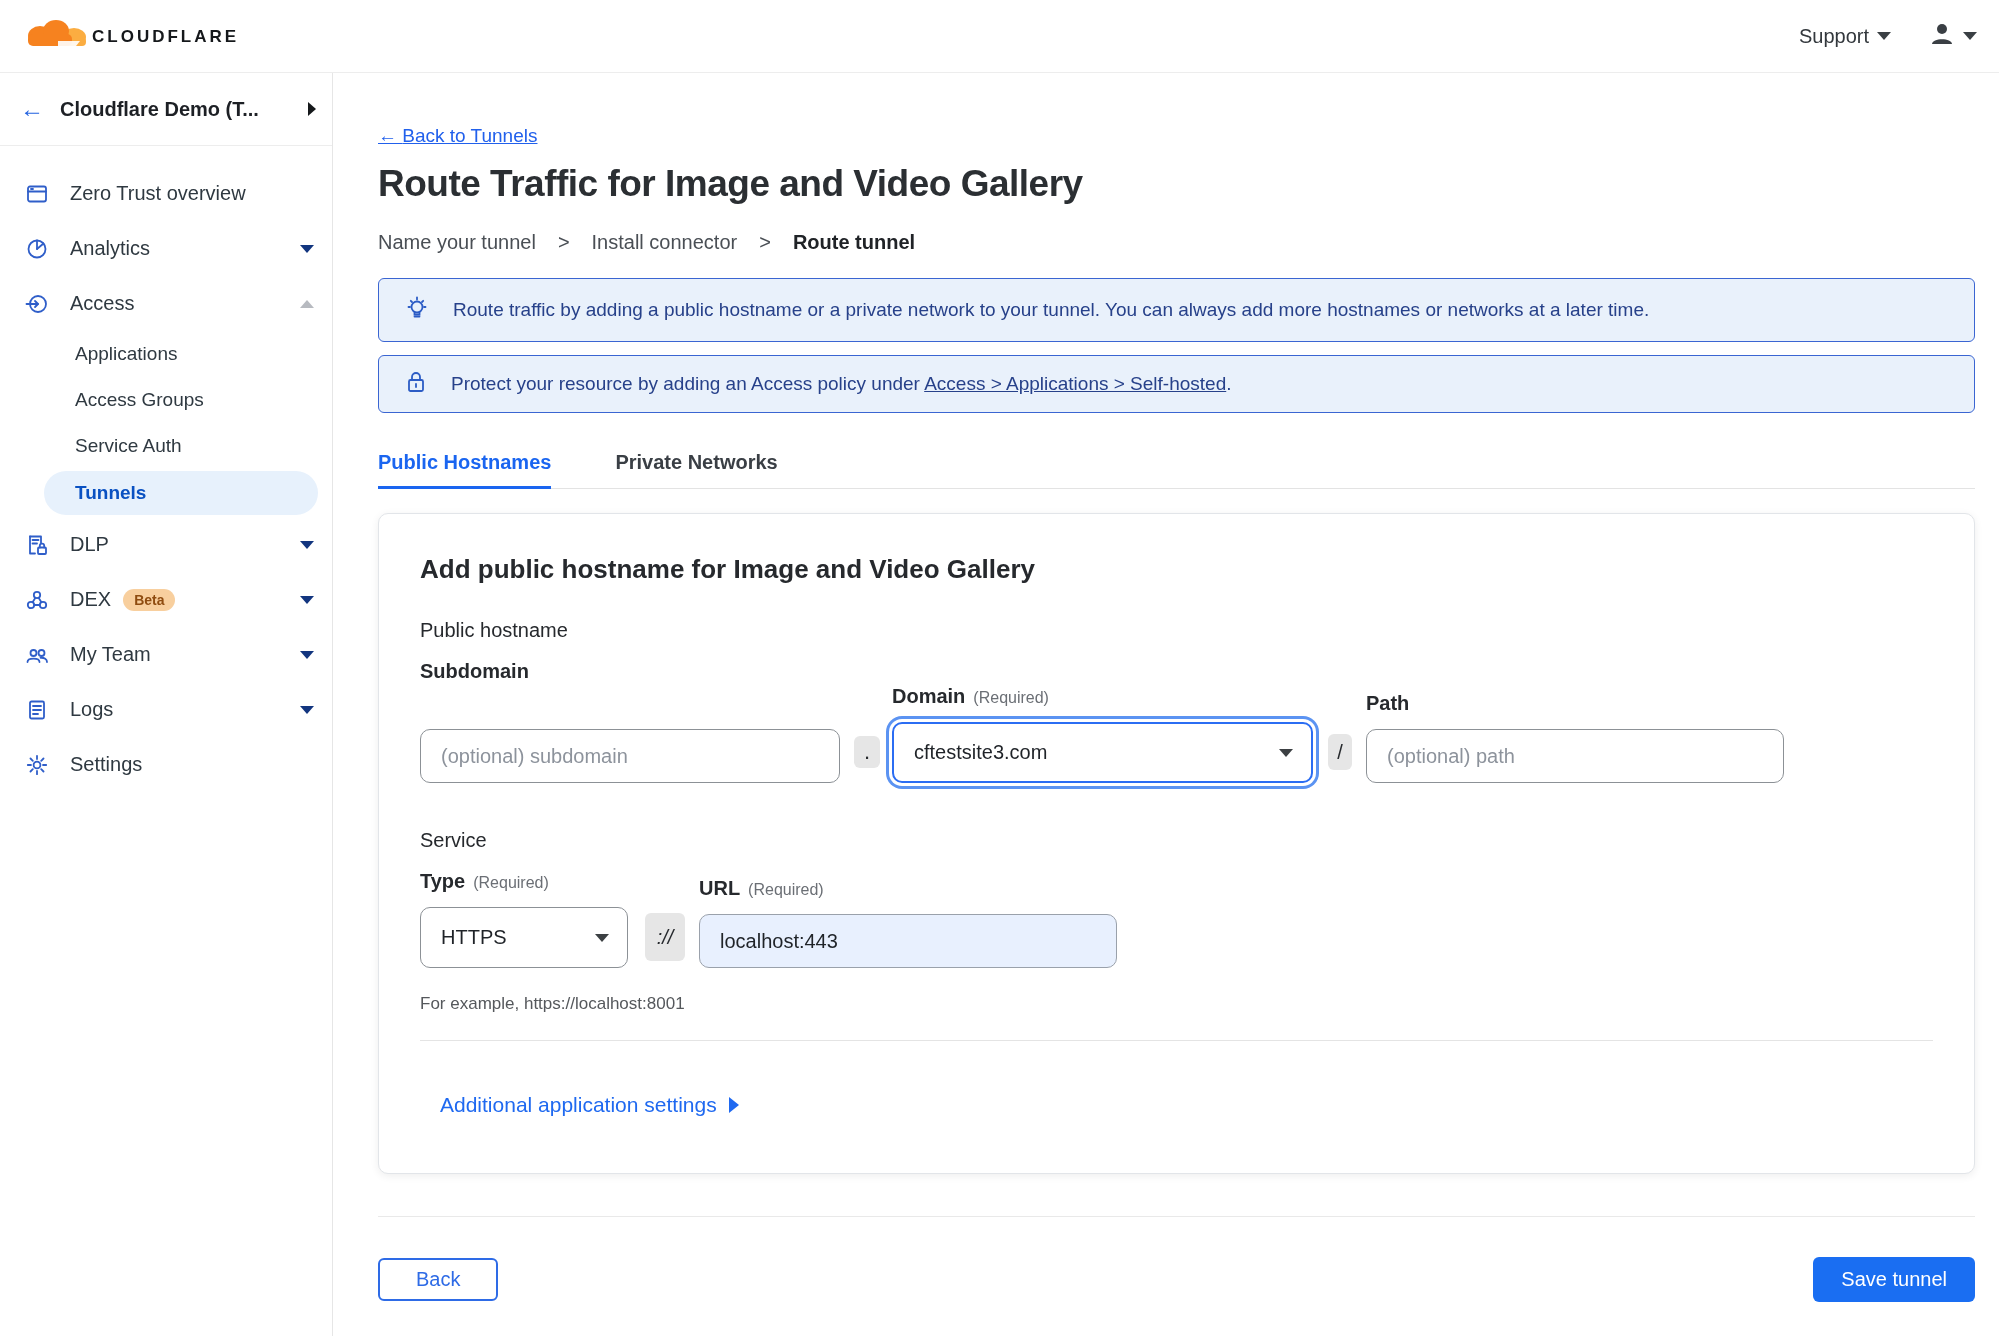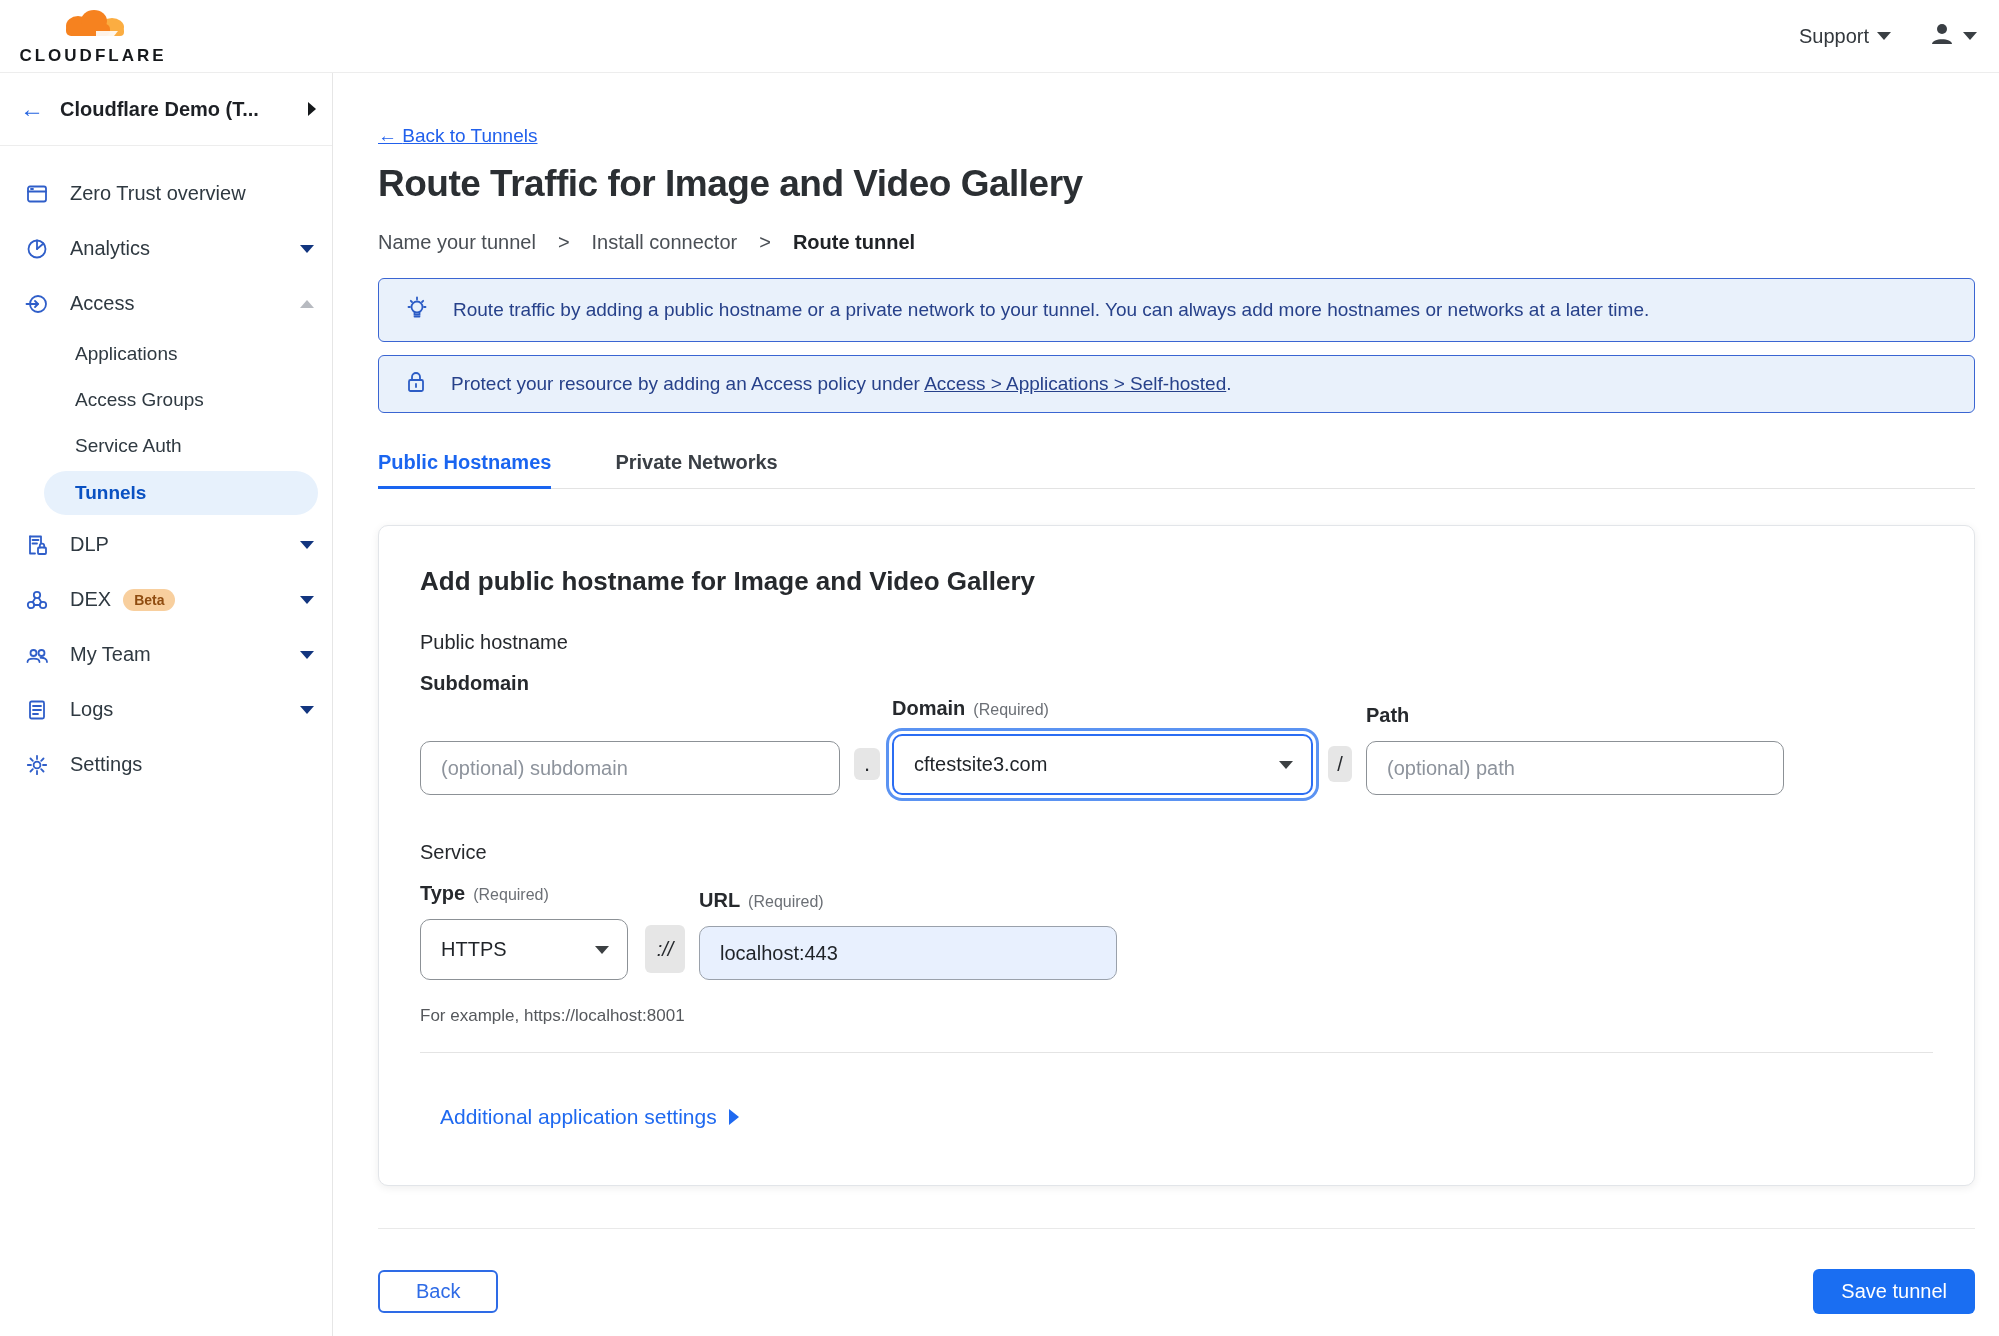--- a/index.html
+++ b/index.html
@@ -1,20 +1,20 @@
 <!DOCTYPE html>
 <html><head>
 <meta charset="utf-8">
 <style>
   * { margin:0; padding:0; box-sizing:border-box; }
   html,body { width:1999px; height:1336px; background:#fff; font-family:"Liberation Sans", sans-serif; color:#2b2f33; overflow:hidden; }
 
   
   .topbar { height:73px; display:flex; align-items:center; justify-content:space-between; padding:0 22px 0 18px; border-bottom:1px solid #ededed; background:#fff; }
-  .brand { display:flex; flex-direction:column; align-items:center; width:150px; }
+  .brand { display:flex; align-items:center; width:150px; }
   .brand-word { font-size:17px; font-weight:700; letter-spacing:3px; color:#15181b; margin-top:1px; }
   .topbar-right { display:flex; align-items:center; gap:38px; }
   .support { display:flex; align-items:center; gap:8px; font-size:20px; color:#33383d; cursor:pointer; }
   .tri-down { width:0; height:0; border-left:7px solid transparent; border-right:7px solid transparent; border-top:8px solid #3a3f44; }
   .user-chip { display:flex; align-items:center; gap:8px; cursor:pointer; }
 
   
   .app { display:flex; height:1263px; }
   .sidebar { width:333px; border-right:1px solid #e6e6e6; background:#fff; flex-shrink:0; }
   .content { flex:1; padding:52px 24px 11px 45px; }
@@ -42,21 +42,21 @@
   .step-sep { color:#4a4f55; }
 
   .banner { display:flex; align-items:center; gap:22px; background:#e9f1fb; border:1px solid #3a65d2; border-radius:6px; padding:0 24px; min-height:64px; margin-bottom:13px; color:#27418a; font-size:19px; }
   .banner-2 { min-height:58px; }
   .banner a { color:#27418a; text-decoration:underline; cursor:pointer; }
 
   .tabs { display:flex; gap:64px; margin-top:38px; border-bottom:1px solid #e3e3e3; }
   .tab { font-size:20px; padding-bottom:12px; cursor:pointer; color:#3a3f45; font-weight:600; }
   .tab.active { color:#1a65f0; border-bottom:3px solid #1a65f0; margin-bottom:-1px; }
 
-  .card { margin-top:36px; background:#fff; border:1px solid #e2e5e9; border-radius:10px; box-shadow:0 2px 8px rgba(0,0,0,.07); padding:40px 41px 56px 41px; }
+  .card { margin-top:24px; background:#fff; border:1px solid #e2e5e9; border-radius:10px; box-shadow:0 2px 8px rgba(0,0,0,.07); padding:40px 41px 56px 41px; }
   .card-heading { font-size:26px; font-weight:700; color:#26292d; margin-bottom:34px; }
   .group-label { font-size:20px; color:#26292d; margin-bottom:18px; }
   .field-row { display:flex; align-items:flex-end; }
   .field { display:flex; flex-direction:column; }
   .field-label { font-size:20px; font-weight:700; color:#26292d; margin-bottom:14px; }
   .req { font-size:16px; font-weight:400; color:#6b6f75; margin-left:8px; }
   .tin { height:54px; border:1px solid #8c9196; border-radius:10px; font-size:20px; padding:0 20px; font-family:"Liberation Sans", sans-serif; color:#1f2328; background:#fff; outline:none; }
   .tin::placeholder { color:#8d939c; }
   .sep-chip { background:#e6e6e6; border-radius:6px; display:flex; align-items:center; justify-content:center; color:#26292d; align-self:flex-end; }
   .chip-dot { width:26px; height:32px; margin:0 12px 15px 14px; font-size:22px; }

